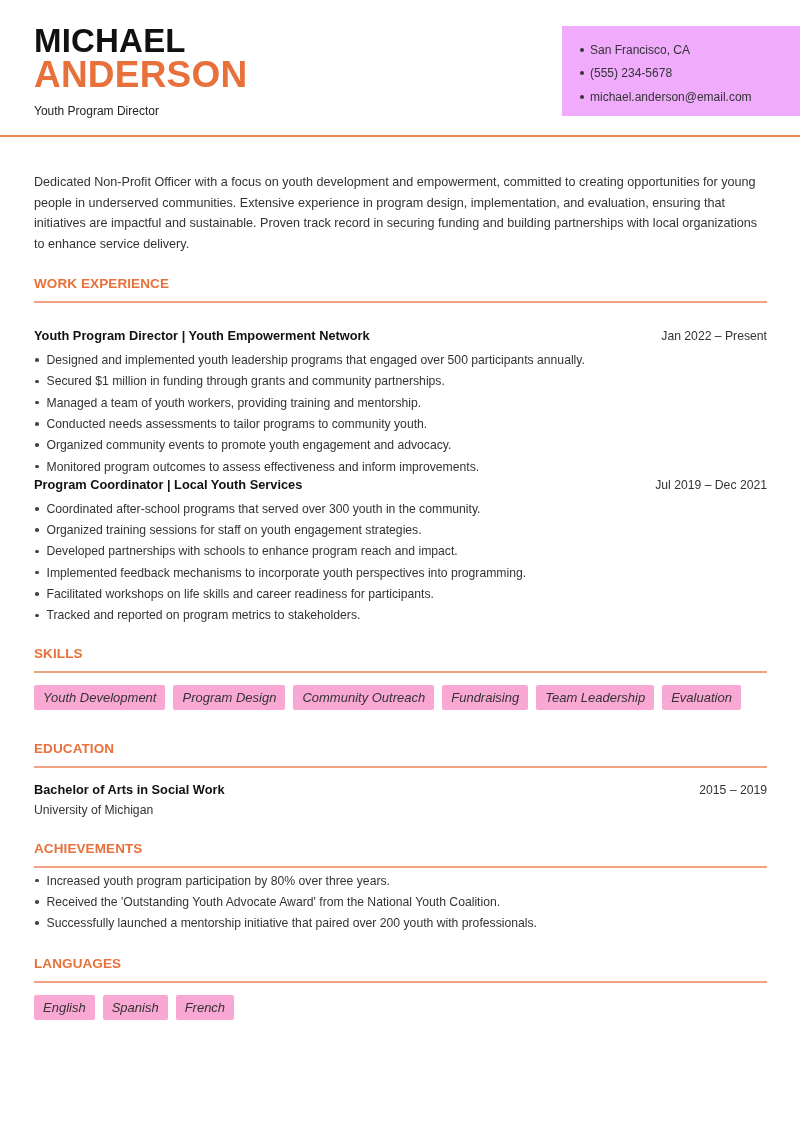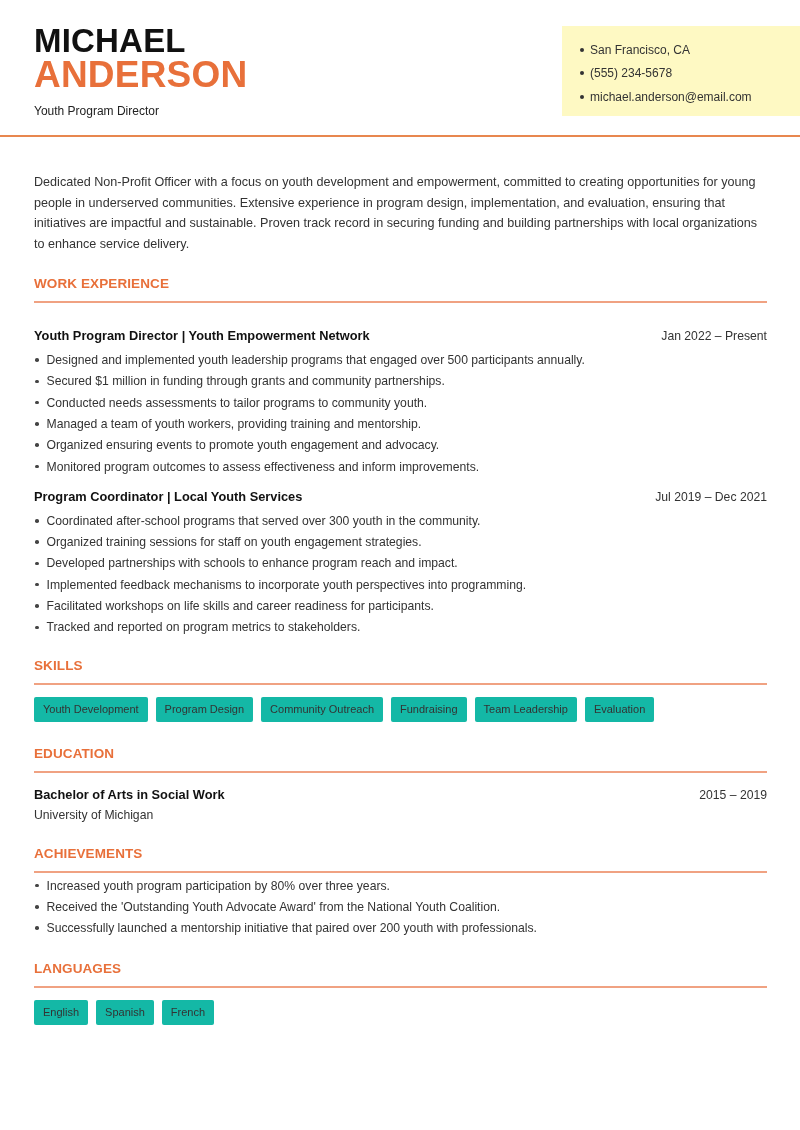--- a/index.html
+++ b/index.html
@@ -5,40 +5,40 @@
     * { box-sizing: border-box; margin: 0; padding: 0; }
     html, body { width: 800px; height: 1130px; background: #ffffff; }
     body { font-family: "Liberation Sans", "DejaVu Sans", sans-serif; color: #333333; position: relative; overflow: hidden; }
 
     .header { position: relative; height: 137px; border-bottom: 2px solid #e8874f; padding-left: 44px; }
     .name-block { position: absolute; left: 34px; top: 24px; }
     .first-name { font-size: 33px; font-weight: 700; color: #111111; line-height: 34px; letter-spacing: 0.2px; }
     .last-name { font-size: 37px; font-weight: 700; color: #e8703a; line-height: 34px; letter-spacing: 0.2px; }
     .job-title { font-size: 12px; color: #222222; margin-top: 12px; }
 
-    .contact-box { position: absolute; left: 562px; top: 26px; width: 238px; height: 90px; background: #fef9c3; padding: 12px 0 0 18px; }
+    .contact-box { position: absolute; left: 562px; top: 26px; width: 238px; height: 90px; background: #f0abfc; padding: 12px 0 0 18px; }
     .contact-item { display: flex; align-items: center; font-size: 12px; color: #333333; height: 23.5px; }
     .contact-item .dot { width: 4px; height: 4px; border-radius: 50%; background: #333333; margin-right: 6px; flex: none; }
 
     .content { position: absolute; left: 34px; right: 33px; top: 172px; }
     .summary { font-size: 12.6px; line-height: 20.6px; color: #333333; }
 
     .section-title { font-size: 13.5px; font-weight: 700; color: #e8703a; letter-spacing: 0.1px; }
     .section-rule { height: 2px; background: #f0a282; margin-top: 10px; }
 
     .job-head { display: flex; justify-content: space-between; align-items: baseline; }
     .job-role { font-size: 12.8px; font-weight: 700; color: #111111; }
     .job-dates { font-size: 12.2px; color: #333333; }
 
     ul.bullets { list-style: none; }
     ul.bullets li { display: flex; align-items: center; font-size: 12.2px; color: #333333; height: 21.3px; }
     ul.bullets li .dot { width: 3.5px; height: 3.5px; border-radius: 50%; background: #444444; margin: 0 8px 0 1px; flex: none; }
 
     .tags { display: flex; gap: 8px; }
-    .tag { background: #14b8a6; font-size: 11px; color: #333333; padding: 0 9px; height: 25px; line-height: 25px; border-radius: 2px; }
+    .tag { background: #f9a8d4; font-size: 13px; color: #333333; padding: 0 9px; height: 25px; line-height: 25px; border-radius: 2px; font-style: italic; }
 
     .edu-sub { font-size: 12.2px; color: #333333; margin-top: 6px; }
   </style>
 </head>
 <body>
 
 <div class="header">
   <div class="name-block">
     <div class="first-name">MICHAEL</div>
     <div class="last-name">ANDERSON</div>
@@ -76,38 +76,38 @@
         <li>
             <span class="dot"></span>
             <span>Designed and implemented youth leadership programs that engaged over 500 participants annually.</span>
           </li>
         <li>
             <span class="dot"></span>
             <span>Secured $1 million in funding through grants and community partnerships.</span>
           </li>
         <li>
             <span class="dot"></span>
+            <span>Managed a team of youth workers, providing training and mentorship.</span>
+          </li>
+        <li>
+            <span class="dot"></span>
             <span>Conducted needs assessments to tailor programs to community youth.</span>
           </li>
         <li>
             <span class="dot"></span>
-            <span>Managed a team of youth workers, providing training and mentorship.</span>
-          </li>
-        <li>
-            <span class="dot"></span>
-            <span>Organized ensuring events to promote youth engagement and advocacy.</span>
+            <span>Organized community events to promote youth engagement and advocacy.</span>
           </li>
         <li>
             <span class="dot"></span>
             <span>Monitored program outcomes to assess effectiveness and inform improvements.</span>
           </li>
       </ul>
     </div>
 
-    <div style="margin-top:12px;">
+    <div style="">
       <div class="job-head">
         <span class="job-role">Program Coordinator | Local Youth Services</span>
         <span class="job-dates">Jul 2019 – Dec 2021</span>
       </div>
       <ul class="bullets" style="margin-top:6px;">
         <li>
             <span class="dot"></span>
             <span>Coordinated after-school programs that served over 300 youth in the community.</span>
           </li>
         <li>
@@ -140,21 +140,21 @@
     <div class="tags" style="margin-top:12px;">
       <span class="tag">Youth Development</span>
       <span class="tag">Program Design</span>
       <span class="tag">Community Outreach</span>
       <span class="tag">Fundraising</span>
       <span class="tag">Team Leadership</span>
       <span class="tag">Evaluation</span>
     </div>
   </div>
 
-  <div style="margin-top:24px;">
+  <div style="margin-top:31px;">
     <div class="section-title">EDUCATION</div>
     <div class="section-rule"></div>
     <div class="job-head" style="margin-top:14px;">
       <span class="job-role">Bachelor of Arts in Social Work</span>
       <span class="job-dates">2015 – 2019</span>
     </div>
     <div class="edu-sub">University of Michigan</div>
   </div>
 
   <div style="margin-top:24px;">

